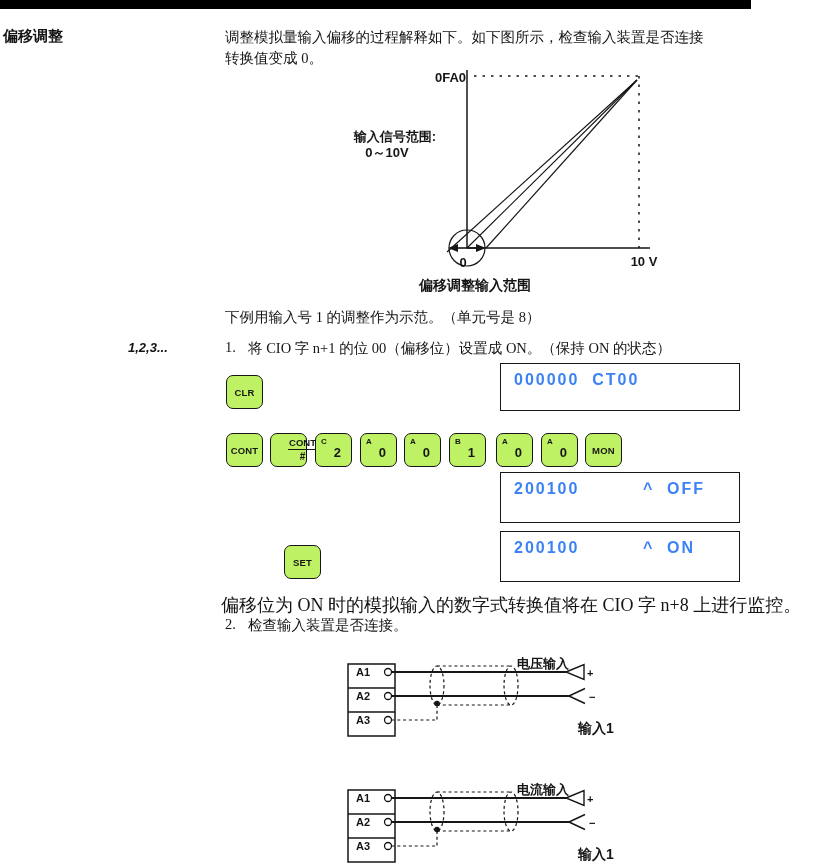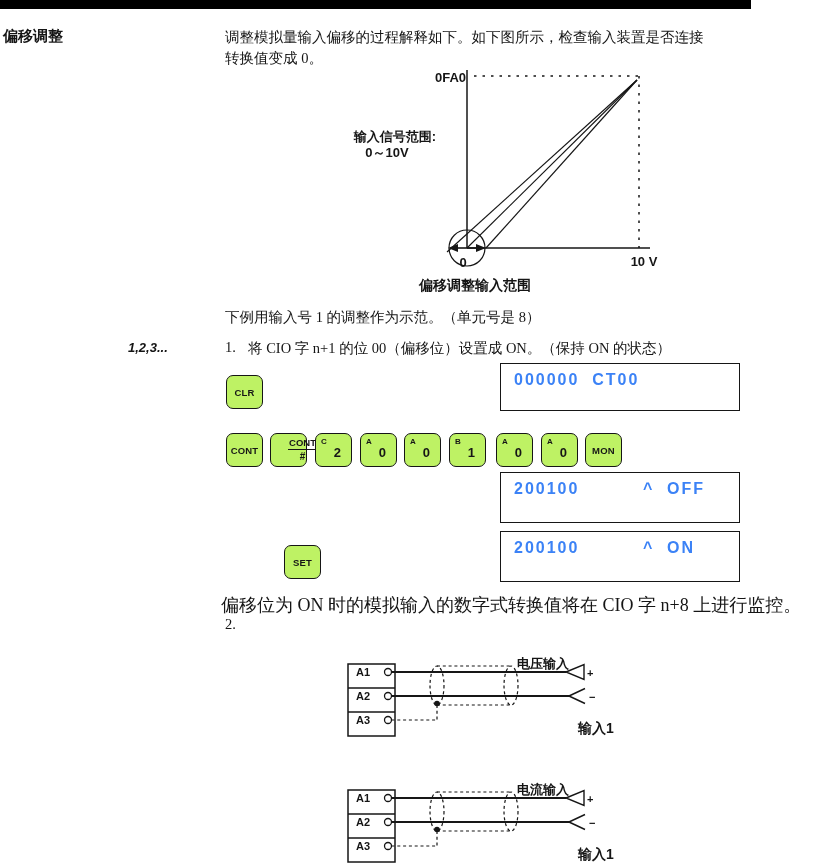--- a/index.html
+++ b/index.html
@@ -157,20 +157,21 @@
   <div class="lcd lcd3">
     <span class="lcd-line">200100</span>
     <span class="lcd-cursor">^</span>
     <span class="lcd-state">ON</span>
   </div>
 
   <div class="monitor-note">偏移位为 ON 时的模拟输入的数字式转换值将在 CIO 字 n+8 上进行监控。</div>
 
   <div class="step step2">
     <span class="step-num">2.</span>
+    <span>检查输入装置是否连接。</span>
   </div>
 
   <svg class="gfx wire1" width="285" height="92" viewBox="0 0 285 92">
     <g stroke="#161616" fill="none">
       <rect x="3" y="14" width="47" height="72" stroke-width="1.5"></rect>
       <line x1="3" y1="38" x2="50" y2="38" stroke-width="1.3"></line>
       <line x1="3" y1="62" x2="50" y2="62" stroke-width="1.3"></line>
       <circle cx="43" cy="22" r="3.5" stroke-width="1.3" fill="#fff"></circle>
       <circle cx="43" cy="46" r="3.5" stroke-width="1.3" fill="#fff"></circle>
       <circle cx="43" cy="70" r="3.5" stroke-width="1.3" fill="#fff"></circle>

